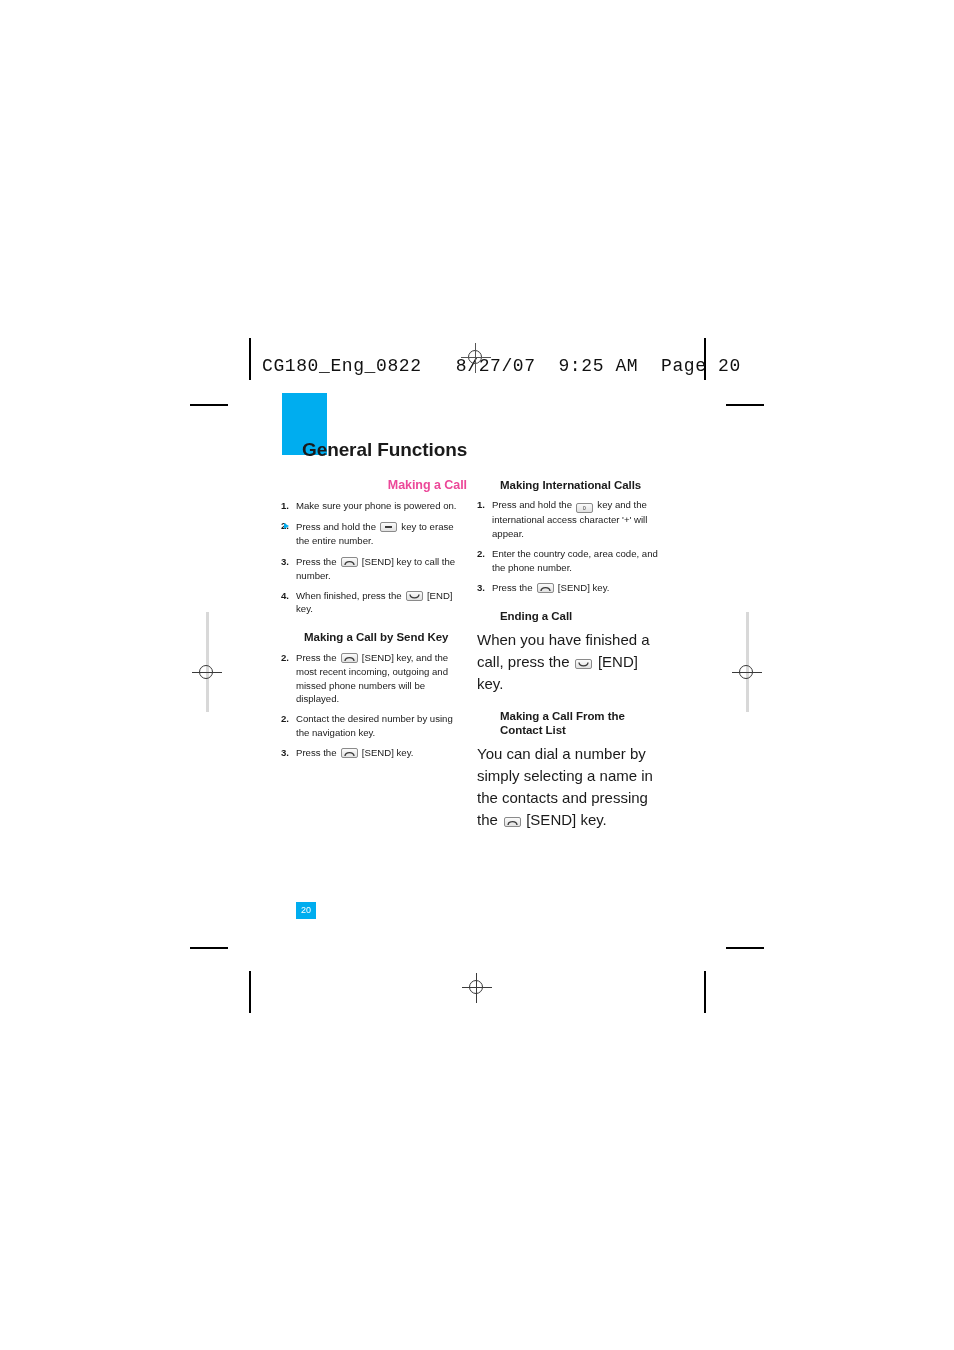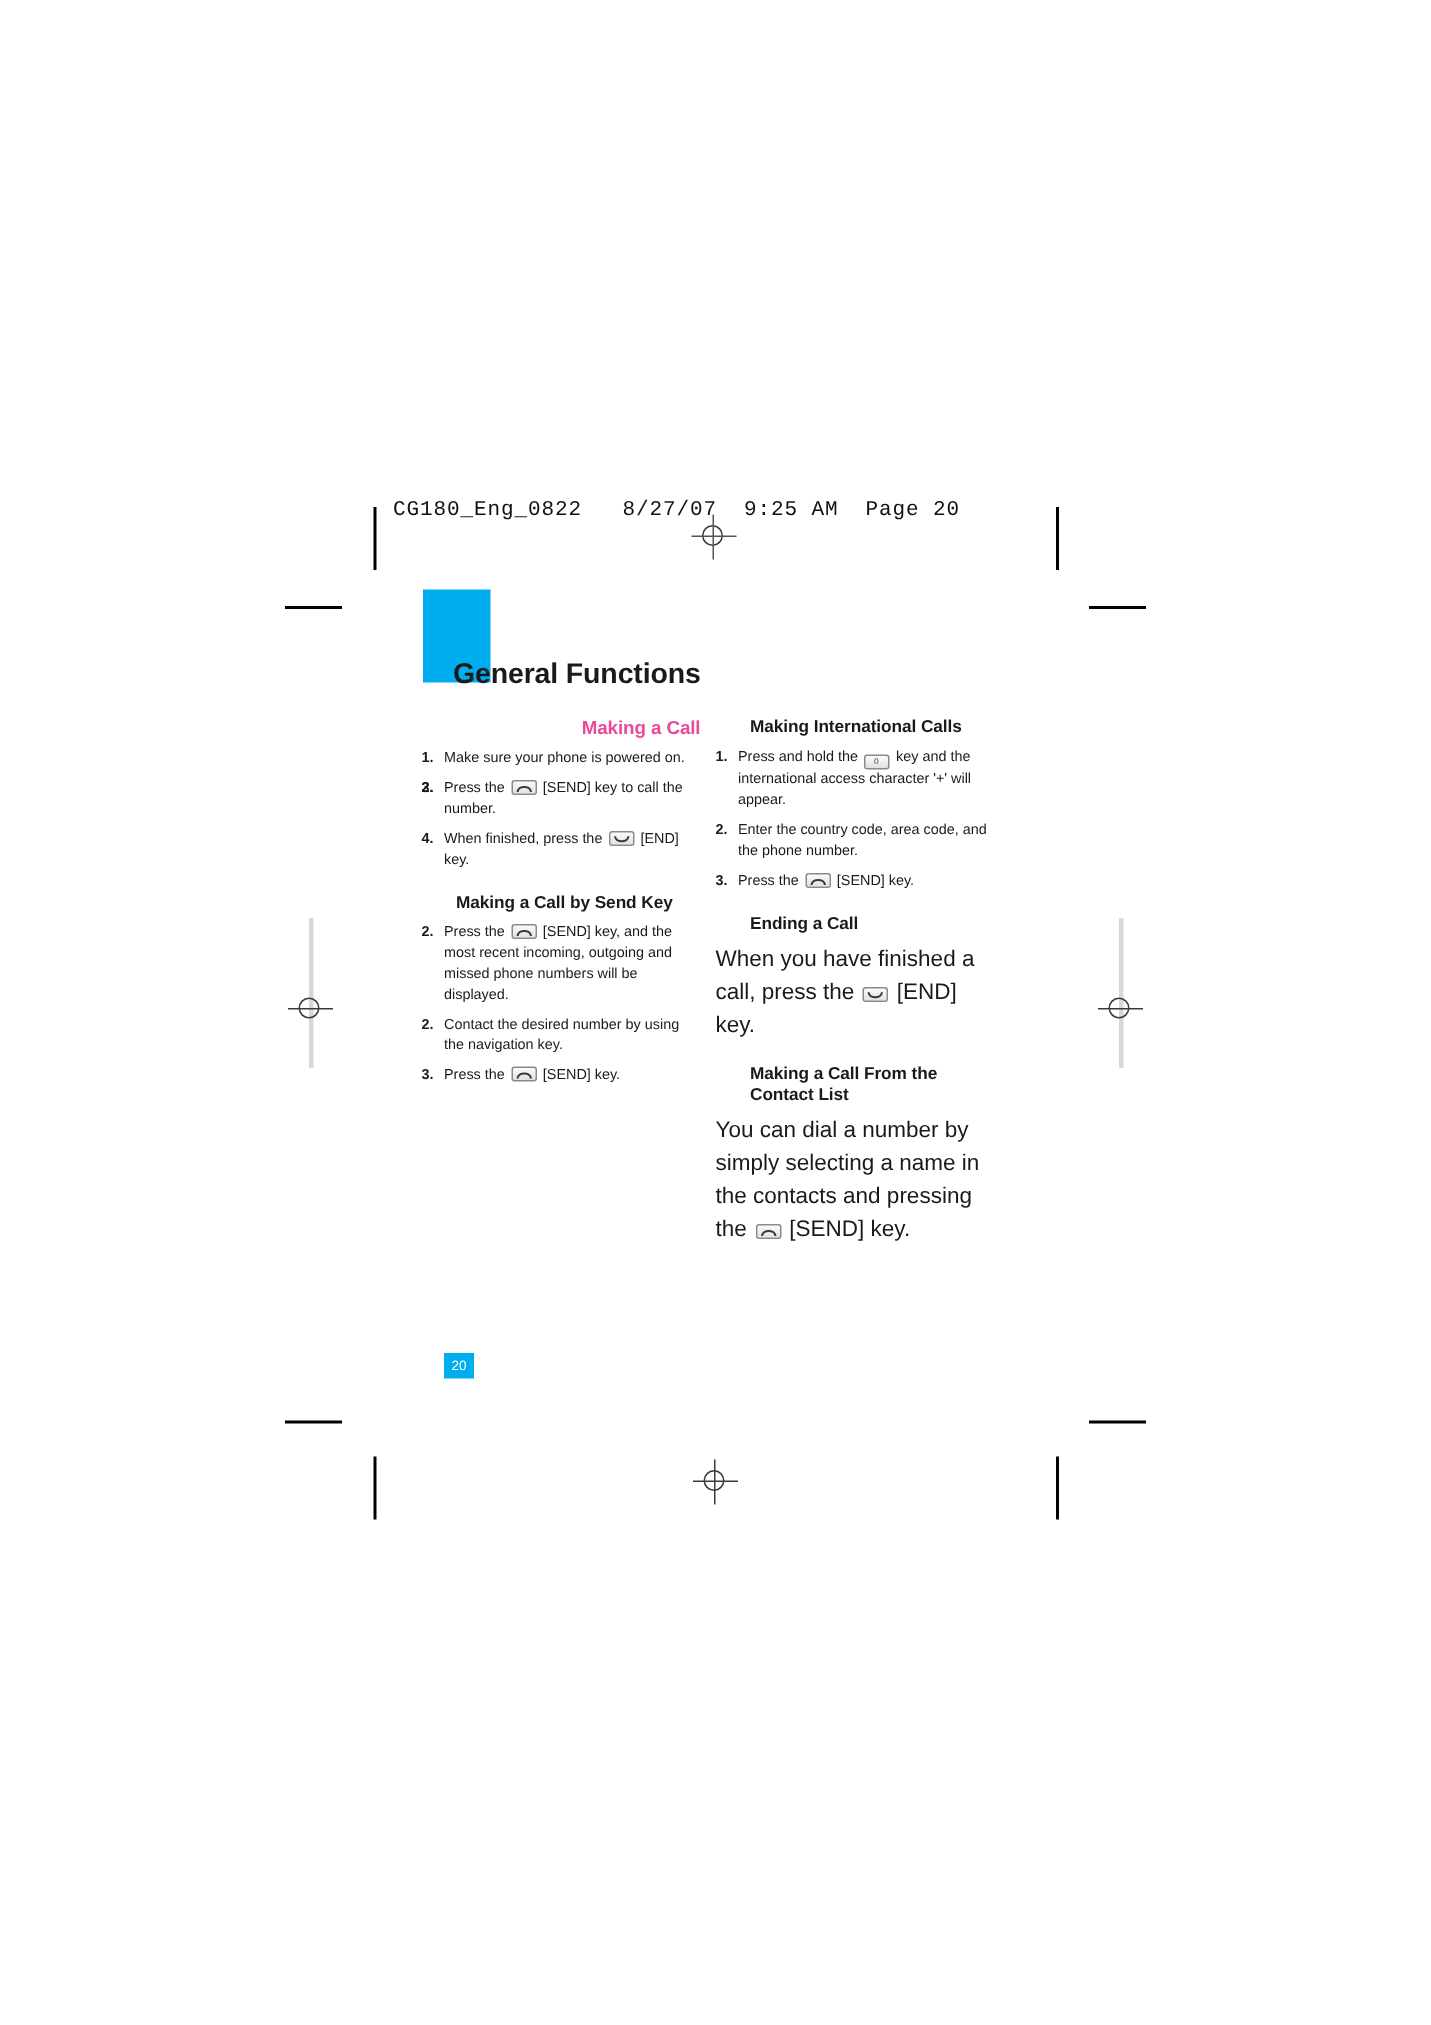--- a/index.html
+++ b/index.html
@@ -53,23 +53,23 @@
   }
   .guide-line {
     position: absolute;
     background: #d8d8d8;
   }
 
   
   .file-stamp {
     position: absolute;
     left: 262px;
-    top: 332px;
+    top: 356px;
     font-family: "Liberation Mono", "DejaVu Sans Mono", monospace;
-    font-size: 14px;
+    font-size: 18px;
     letter-spacing: 0.6px;
     color: #111111;
     white-space: pre;
   }
   .stamp-rule-left {
     position: absolute;
     left: 249px;
     top: 338px;
     width: 1.6px;
     height: 42px;
@@ -285,20 +285,24 @@
   <div class="chapter-tab"></div>
   <h1 class="chapter-title">General Functions</h1>
 
   <div class="col col-left">
     <h2 class="sec-blue">Making a Call</h2>
     <ol class="steps">
         <li><span class="num">1.</span><span>Make sure your phone is powered on.</span></li>
         <li><span class="num">2.</span></li>
       </ol>
 
+    <div class="sub-bullet">
+      <span class="tri"></span>
+      <span>Press and hold the <span class="key key-clear"></span> key to erase the entire number.</span>
+    </div>
 
     <ol class="steps">
         <li><span class="num">3.</span><span>Press the <span class="key key-send"><svg width="11" height="7" viewBox="0 0 11 7">
                 <path d="M1 6 C1.5 1.5 9.5 1.5 10 6" fill="none" stroke="#3a3a3a" stroke-width="1.4"></path>
               </svg></span> [SEND] key to call the number.</span></li>
         <li><span class="num">4.</span><span>When finished, press the <span class="key key-end"><svg width="11" height="7" viewBox="0 0 11 7">
                 <path d="M1 1.5 C1.5 6 9.5 6 10 1.5" fill="none" stroke="#3a3a3a" stroke-width="1.4"></path>
               </svg></span> [END] key.</span></li>
       </ol>
 

